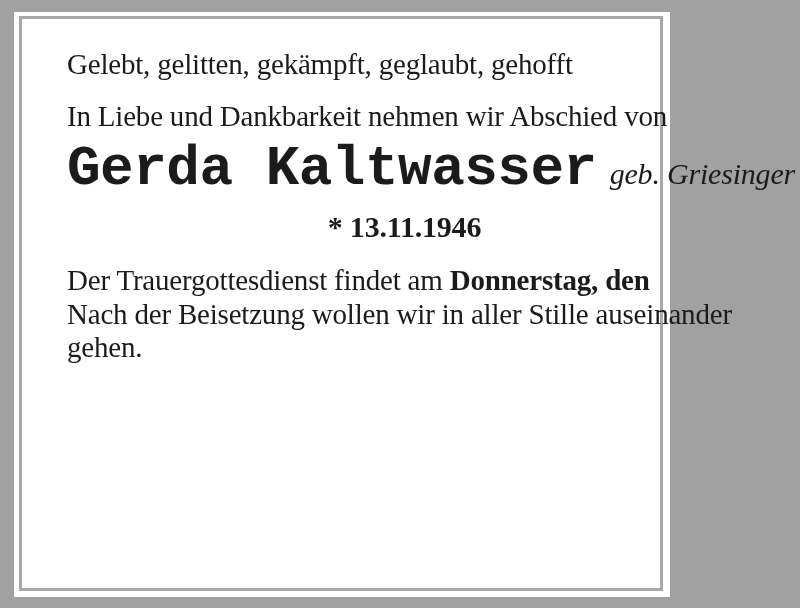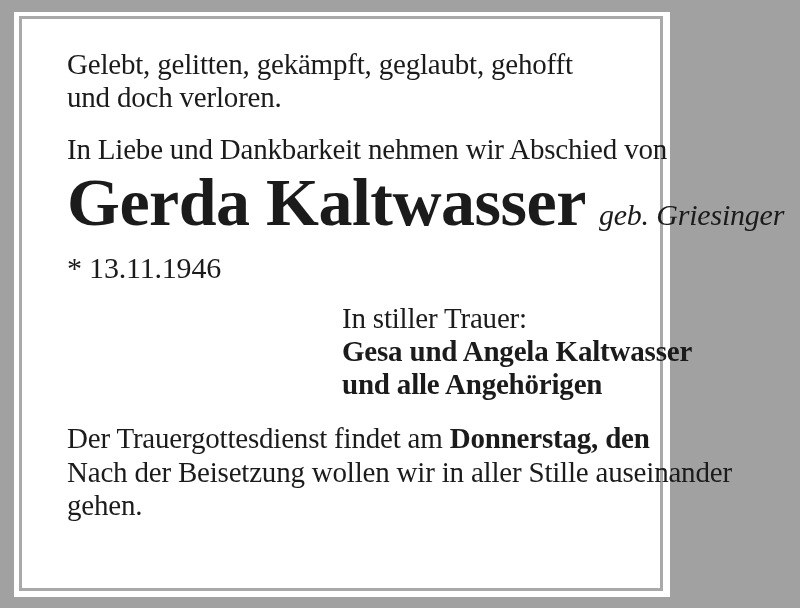--- a/index.html
+++ b/index.html
@@ -39,71 +39,68 @@
     letter-spacing: -0.2px;
   }
   .line, .opening div, .closing div { white-space: nowrap; }
   .intro { margin-top: 19px; }
   .name-line {
     margin-top: 6px;
     line-height: 60px;
     white-space: nowrap;
   }
   .name {
-    font-size: 68px;
+    font-size: 56px;
     font-weight: bold;
     letter-spacing: -0.5px;
+    font-family: Liberation Mono, monospace;
   }
   .maiden {
     font-size: 30px;
     margin-left: 13px;
     letter-spacing: -0.2px;
     font-style: italic;
   }
   .dates {
     margin-top: 6px;
     width: 675px;
     font-size: 30px;
     display: flex;
+    justify-content: center;
     gap: 26px;
     white-space: nowrap;
+    font-weight: bold;
   }
   .mourning { margin-top: 18px; margin-left: 275px; }
   .m-bold { font-weight: bold; }
   .service { margin-top: 21px; }
   .b { font-weight: bold; }
   .closing { margin-top: 1px; }
 </style>
 </head>
 <body>
 
 <div class="card">
   <div class="inner-border"></div>
   <div class="content">
 
     <div class="opening">
       <div>Gelebt, gelitten, gekämpft, geglaubt, gehofft</div>
-      <div>und doch verloren.</div>
     </div>
 
     <div class="intro line">In Liebe und Dankbarkeit nehmen wir Abschied von</div>
 
     <div class="name-line">
       <span class="name">Gerda Kaltwasser</span><span class="maiden">geb. Griesinger</span>
     </div>
 
     <div class="dates">
       <span>* 13.11.1946</span>
     </div>
 
-    <div class="mourning">
-      <div class="line">In stiller Trauer:</div>
-      <div class="m-bold line">Gesa und Angela Kaltwasser</div>
-      <div class="m-bold line">und alle Angehörigen</div>
-    </div>
 
     <div class="service">
       <div class="line"><span>Der Trauergottesdienst findet am </span><span class="b">Donnerstag, den</span></div>
     </div>
 
     <div class="closing">
       <div>Nach der Beisetzung wollen wir in aller Stille auseinander</div>
       <div>gehen.</div>
     </div>
 

